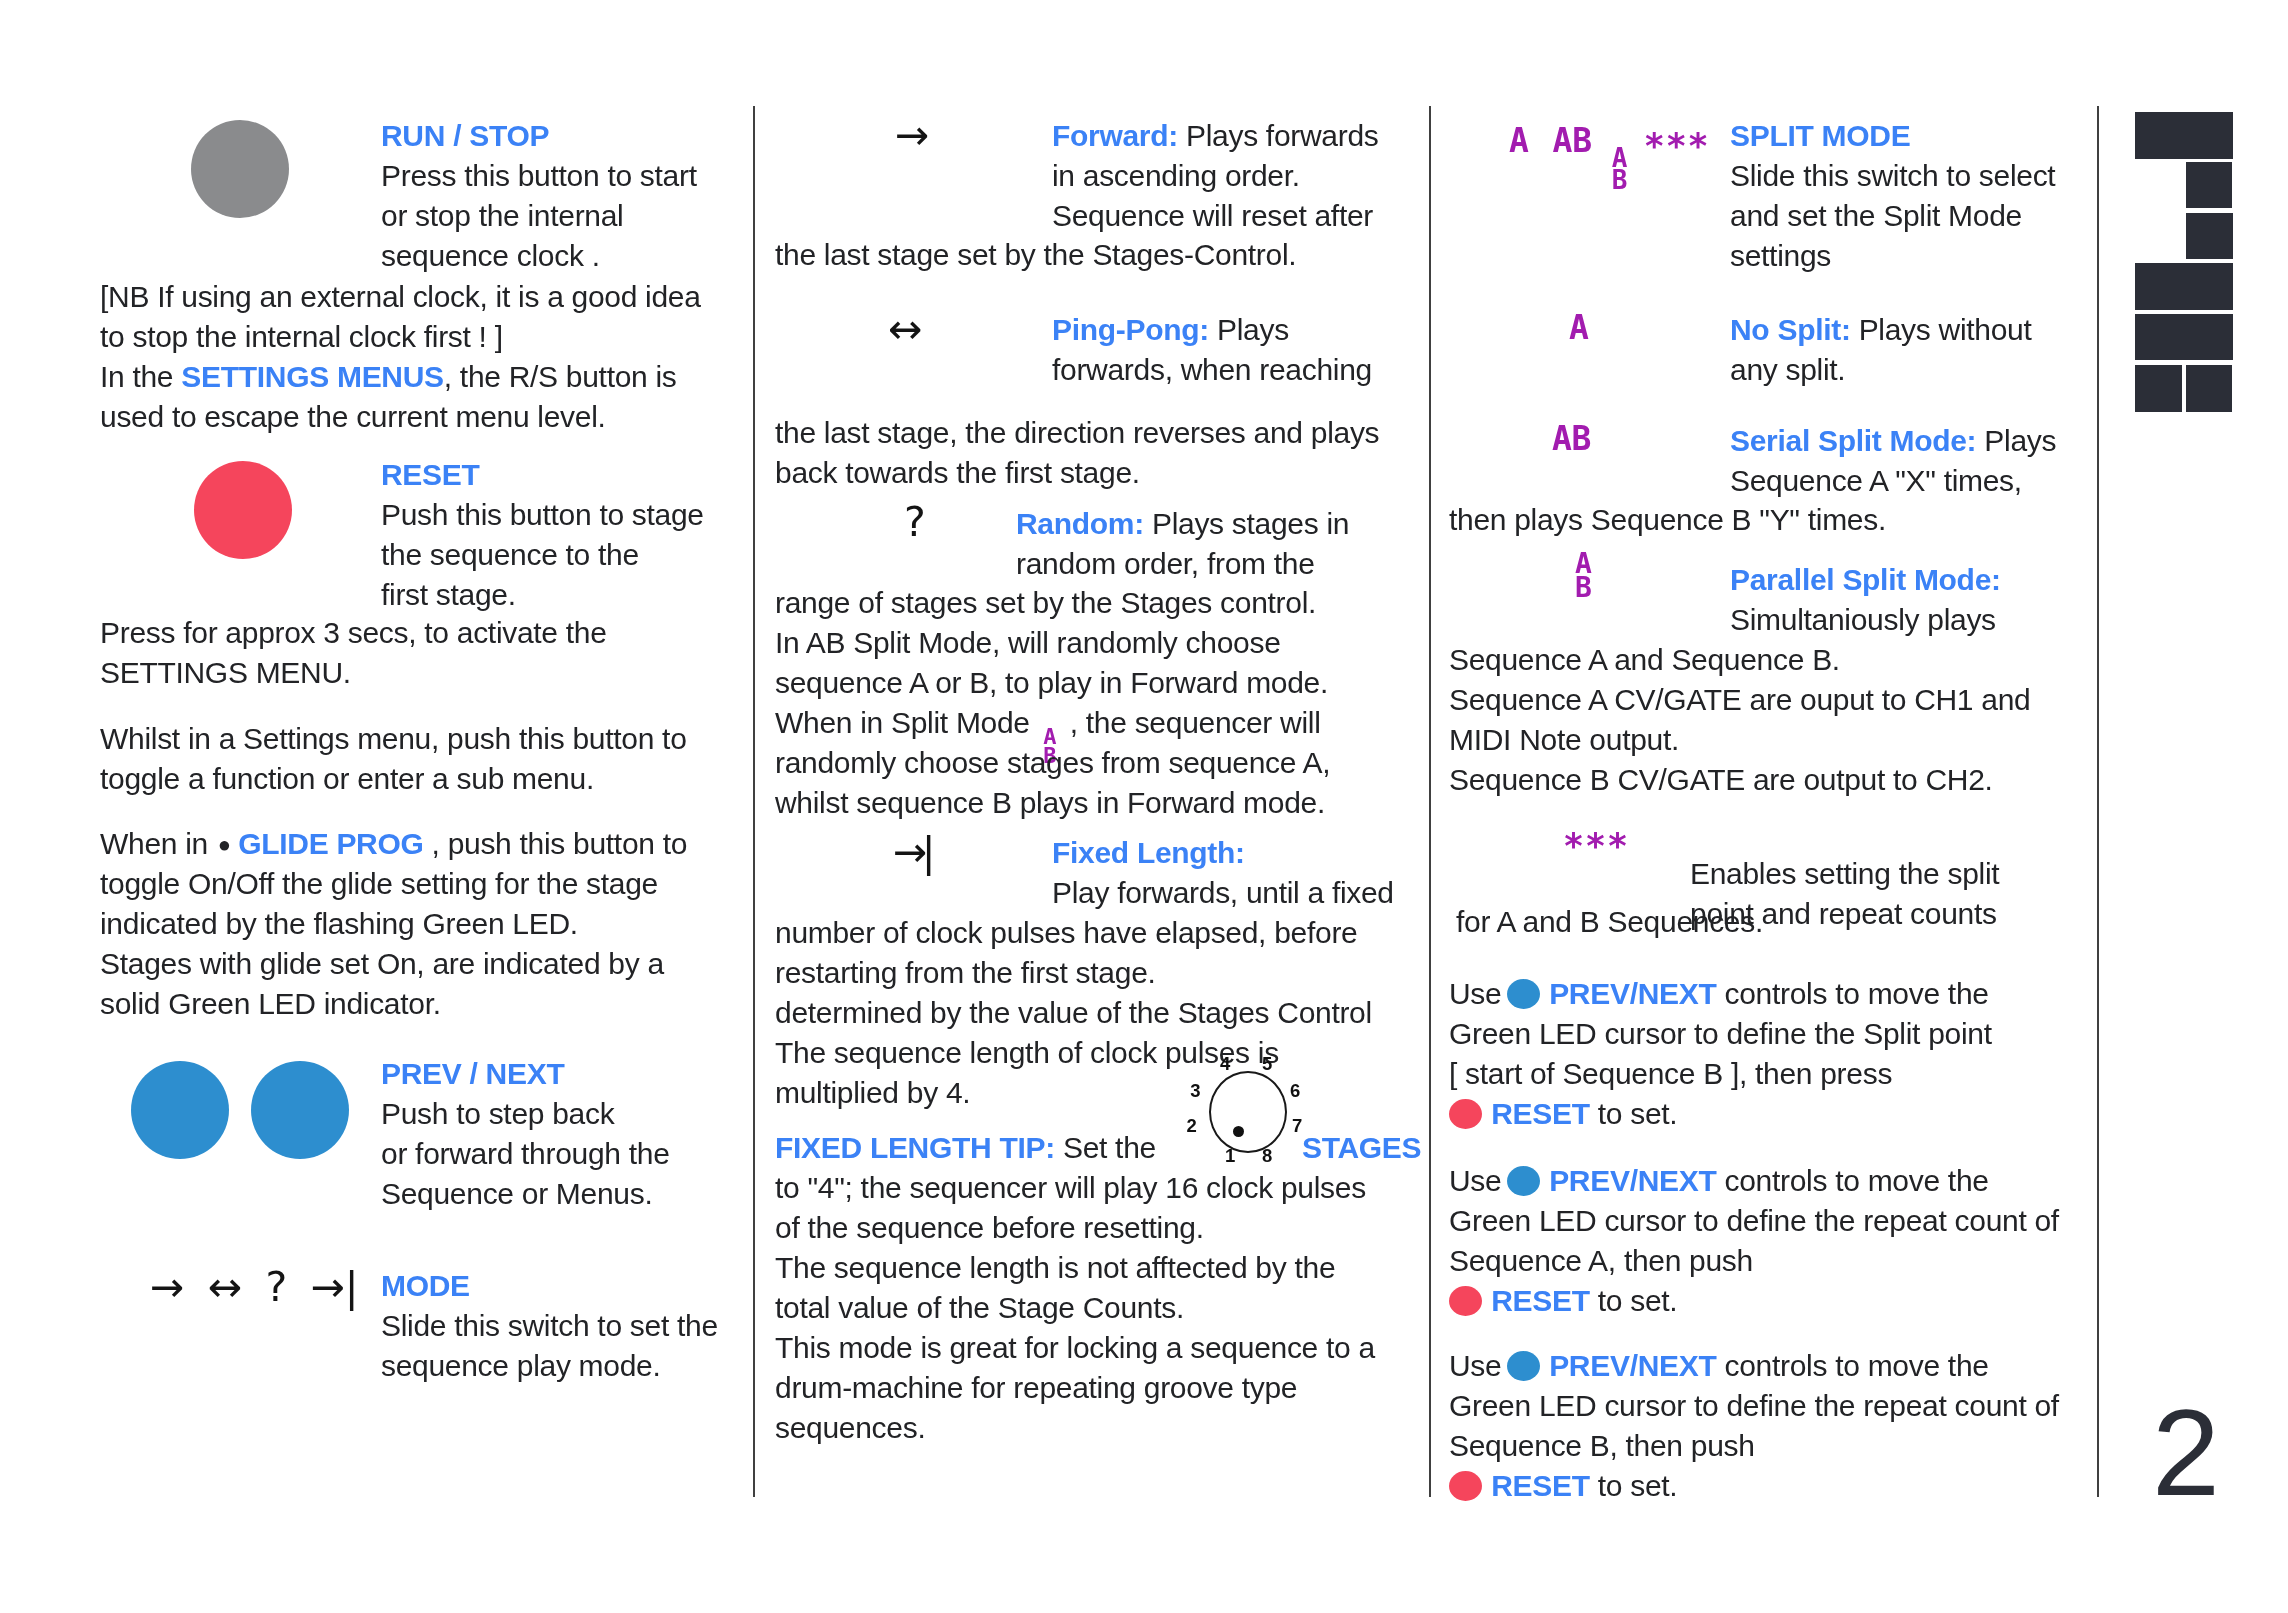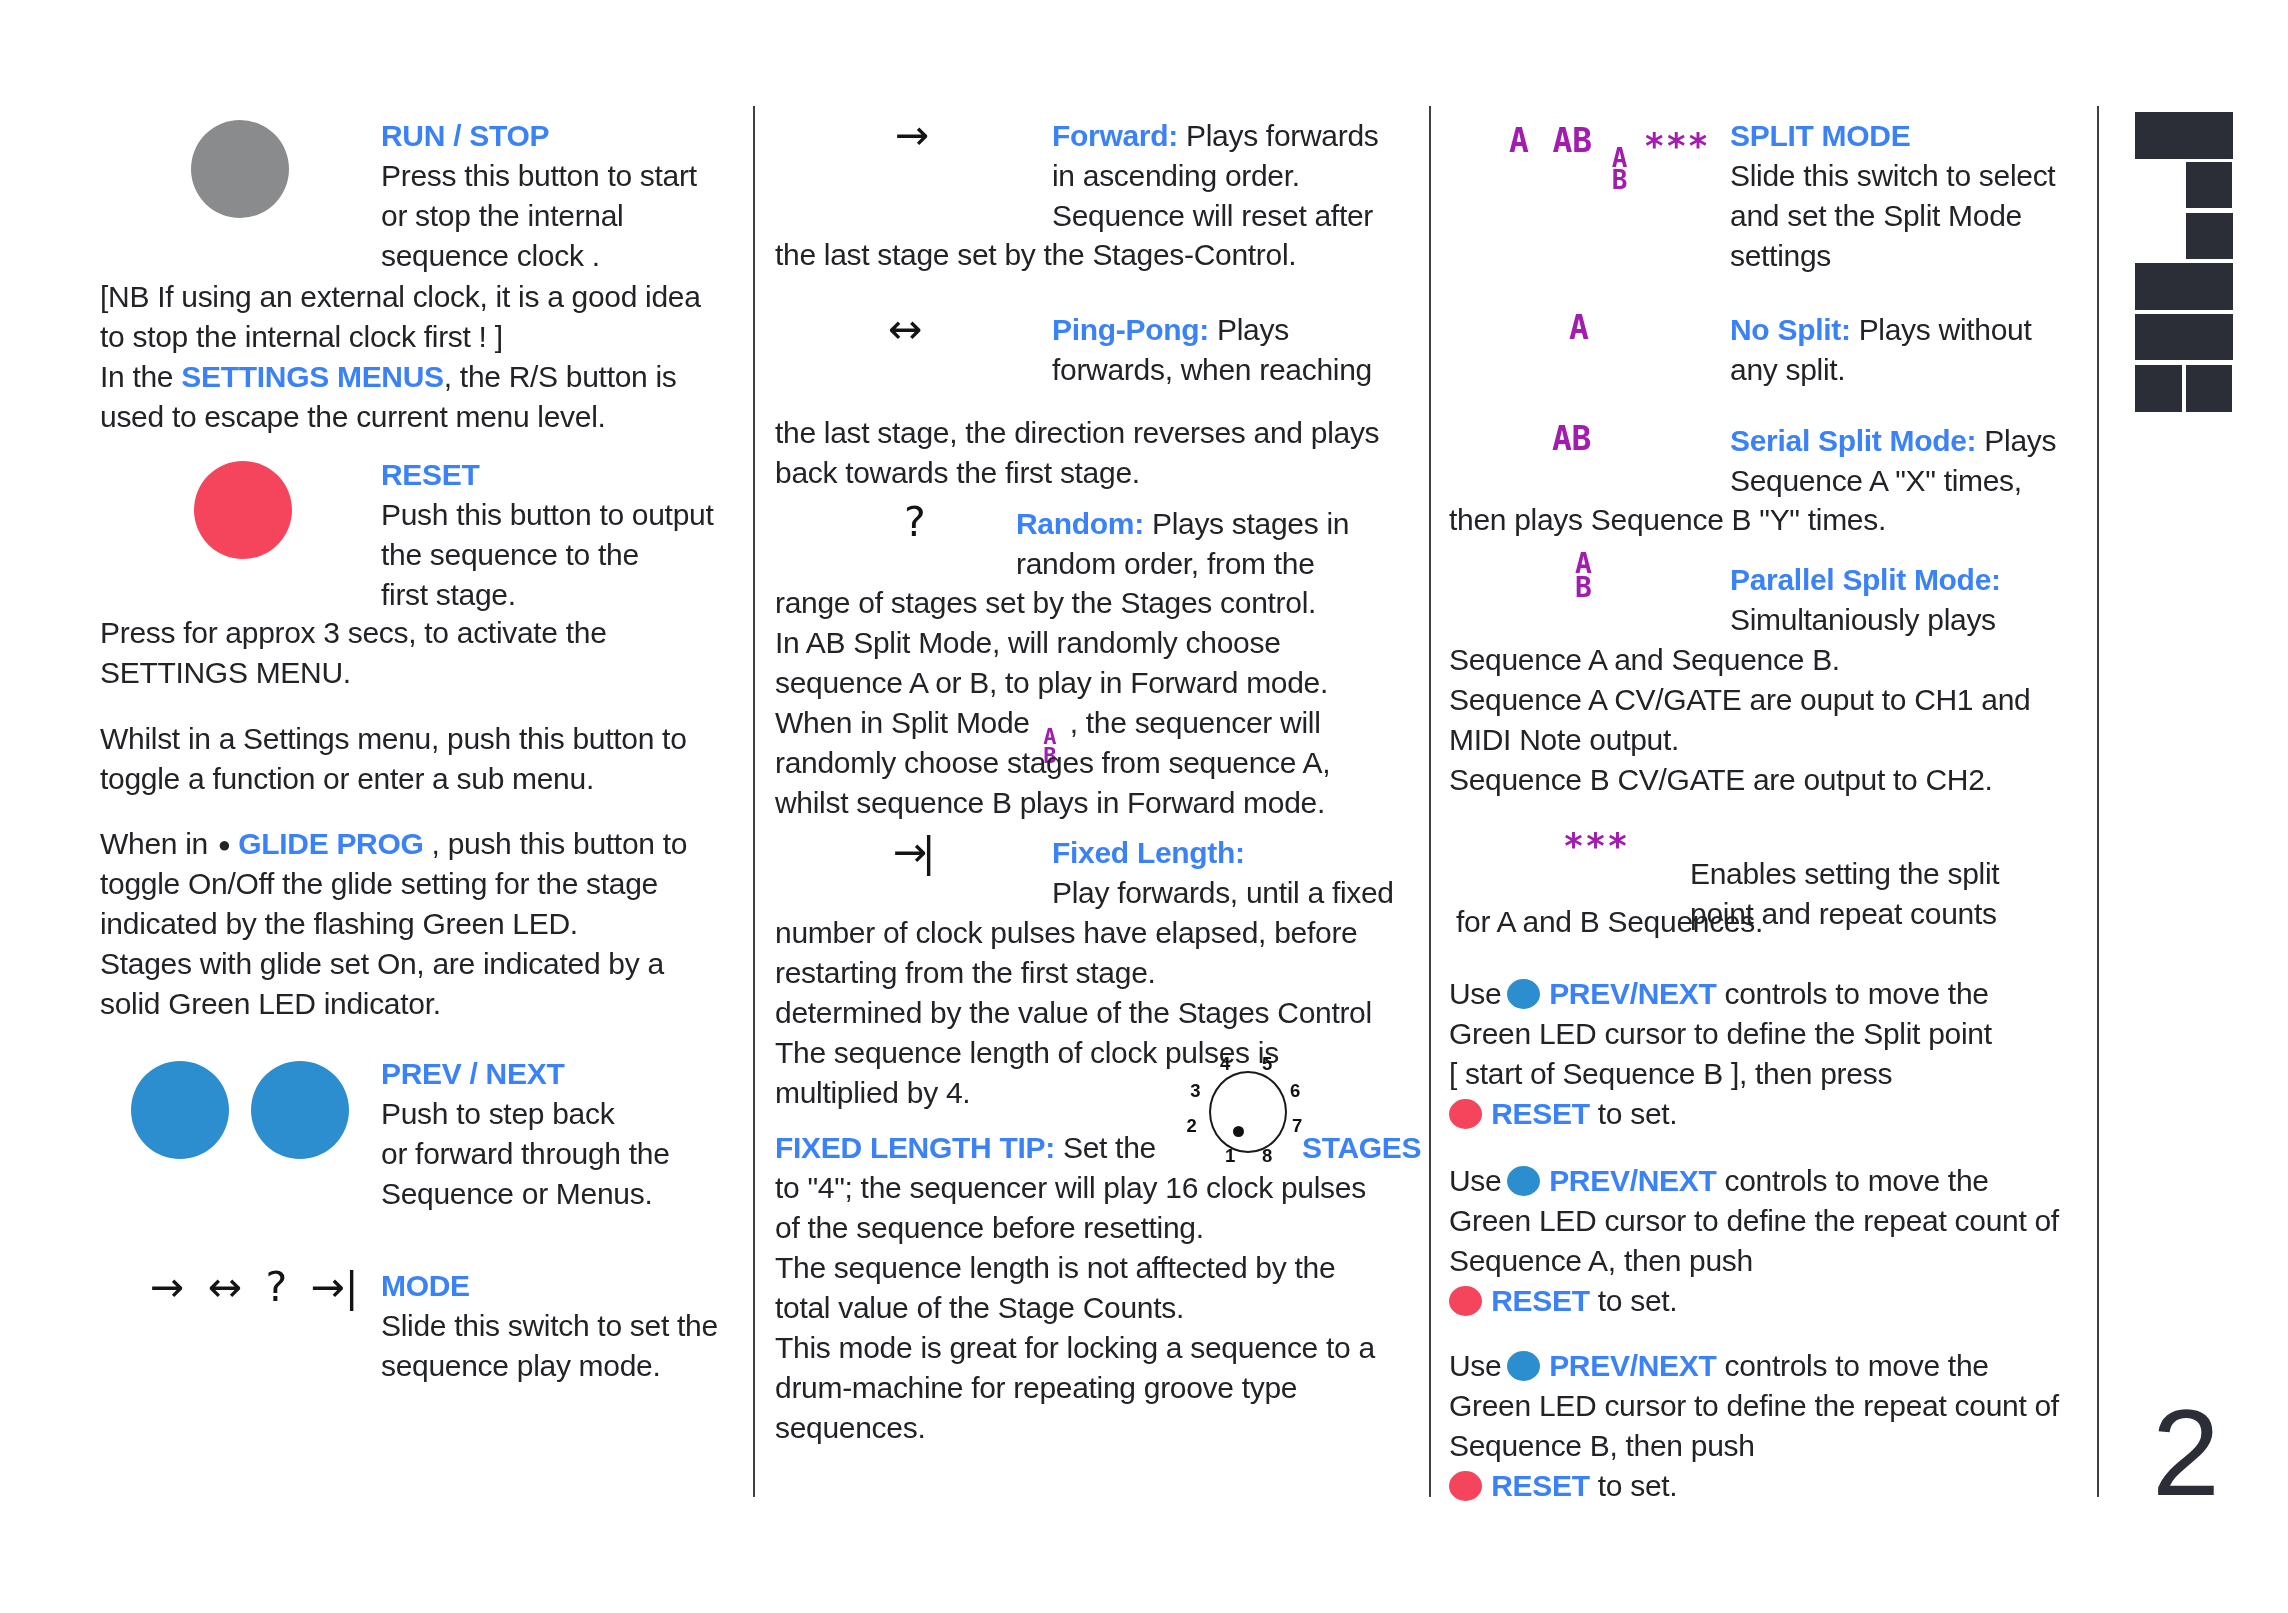--- a/index.html
+++ b/index.html
@@ -46,21 +46,21 @@
   <div class="blk" style="left:100px;top:277px;">
     <div class="ln">[NB If using an external clock, it is a good idea</div>
     <div class="ln">to stop the internal clock first ! ]</div>
     <div class="ln"><span>In the </span><span class="b">SETTINGS MENUS</span><span>, the R/S button is</span></div>
     <div class="ln">used to escape the current menu level.</div>
   </div>
 
   <div class="circle red" style="left:194px;top:461px;width:98px;height:98px;"></div>
   <div class="blk" style="left:381px;top:455px;">
     <div class="ln b">RESET</div>
-    <div class="ln">Push this button to output</div>
+    <div class="ln">Push this button to stage</div>
     <div class="ln">the sequence to the</div>
     <div class="ln">first stage.</div>
   </div>
   <div class="blk" style="left:100px;top:613px;">
     <div class="ln">Press for approx 3 secs, to activate the</div>
     <div class="ln">SETTINGS MENU.</div>
   </div>
   <div class="blk" style="left:100px;top:719px;">
     <div class="ln">Whilst in a Settings menu, push this button to</div>
     <div class="ln">toggle a function or enter a sub menu.</div>

